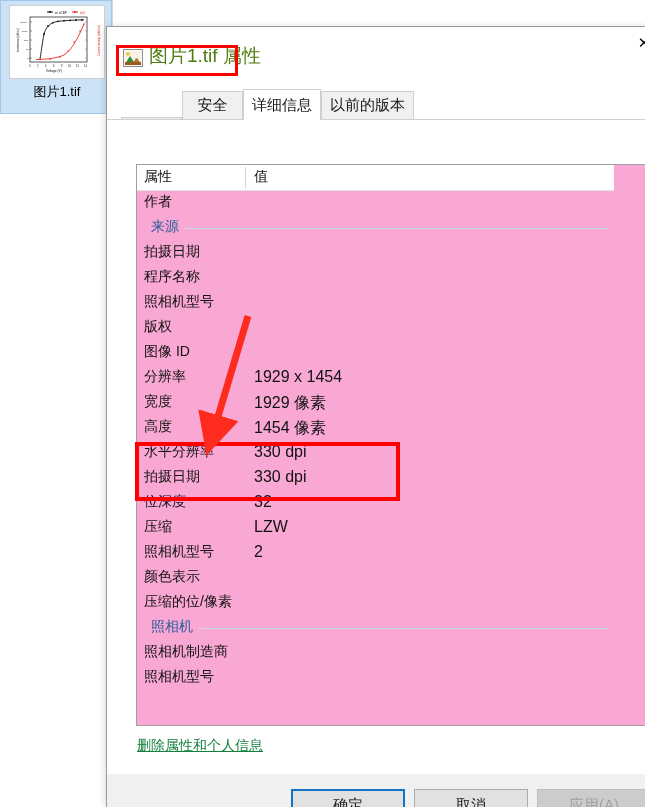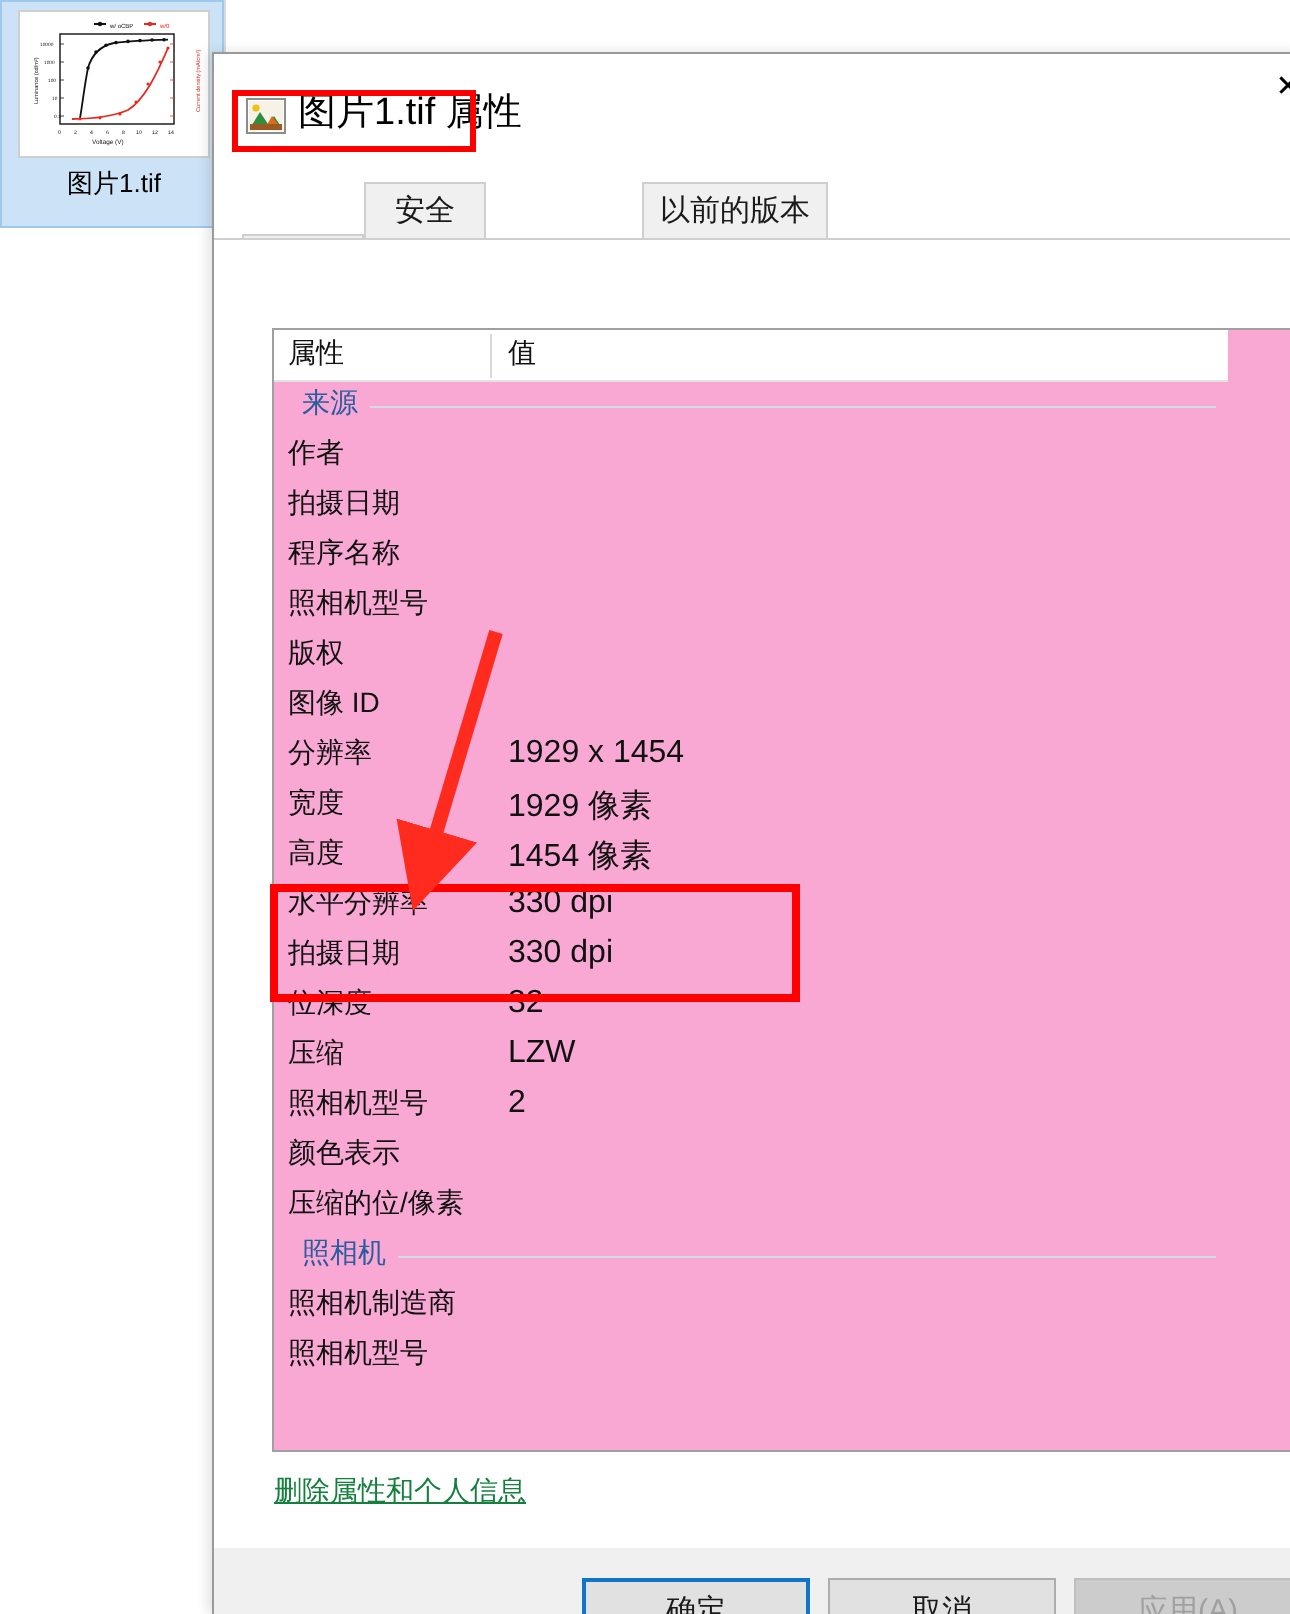--- a/index.html
+++ b/index.html
@@ -85,21 +85,21 @@
   }
   #title-icon {
     position: absolute;
     left: 16px; top: 22px;
     width: 20px; height: 18px;
   }
   #title-text {
     position: absolute;
     left: 42px; top: 16px;
     font-size: 19px;
-    color: #000000;
+    color: #4d7c0f;
     white-space: nowrap;
     letter-spacing: 0px;
   }
   #close-btn {
     position: absolute;
     right: -16px; top: 0;
     width: 46px; height: 32px;
     display: flex;
     align-items: center;
     justify-content: center;
@@ -436,42 +436,45 @@
     <div id="close-btn">✕</div>
   </div>
 
   <div id="tabstrip">
     <div class="tab" style="left:14px; width:61px;margin-top:26px;">
         <span>常规</span>
       </div>
     <div class="tab" style="left:75px; width:61px;">
         <span>安全</span>
       </div>
+    <div class="tab active" style="left:136px; width:78px;">
+        <span>详细信息</span>
+      </div>
     <div class="tab" style="left:214px; width:93px;">
         <span>以前的版本</span>
       </div>
   </div>
 
   <div id="tabpage">
 
     <div id="listbox">
       <div id="list-inner">
         <div id="col-header">
           <div class="col-h" id="col-h-prop">属性</div>
           <div id="col-divider"></div>
           <div class="col-h" id="col-h-val">值</div>
         </div>
         <div id="rows">
+            <div class="row">
+              <span class="pname">作者</span>
+              <span class="pval"></span>
+            </div>
             <div class="row group">
               <span class="pname">来源</span>
               <span class="grule" style="left: 48px;"></span>
-            </div>
-            <div class="row">
-              <span class="pname">作者</span>
-              <span class="pval"></span>
             </div>
             <div class="row">
               <span class="pname">拍摄日期</span>
               <span class="pval"></span>
             </div>
             <div class="row">
               <span class="pname">程序名称</span>
               <span class="pval"></span>
             </div>
             <div class="row">

